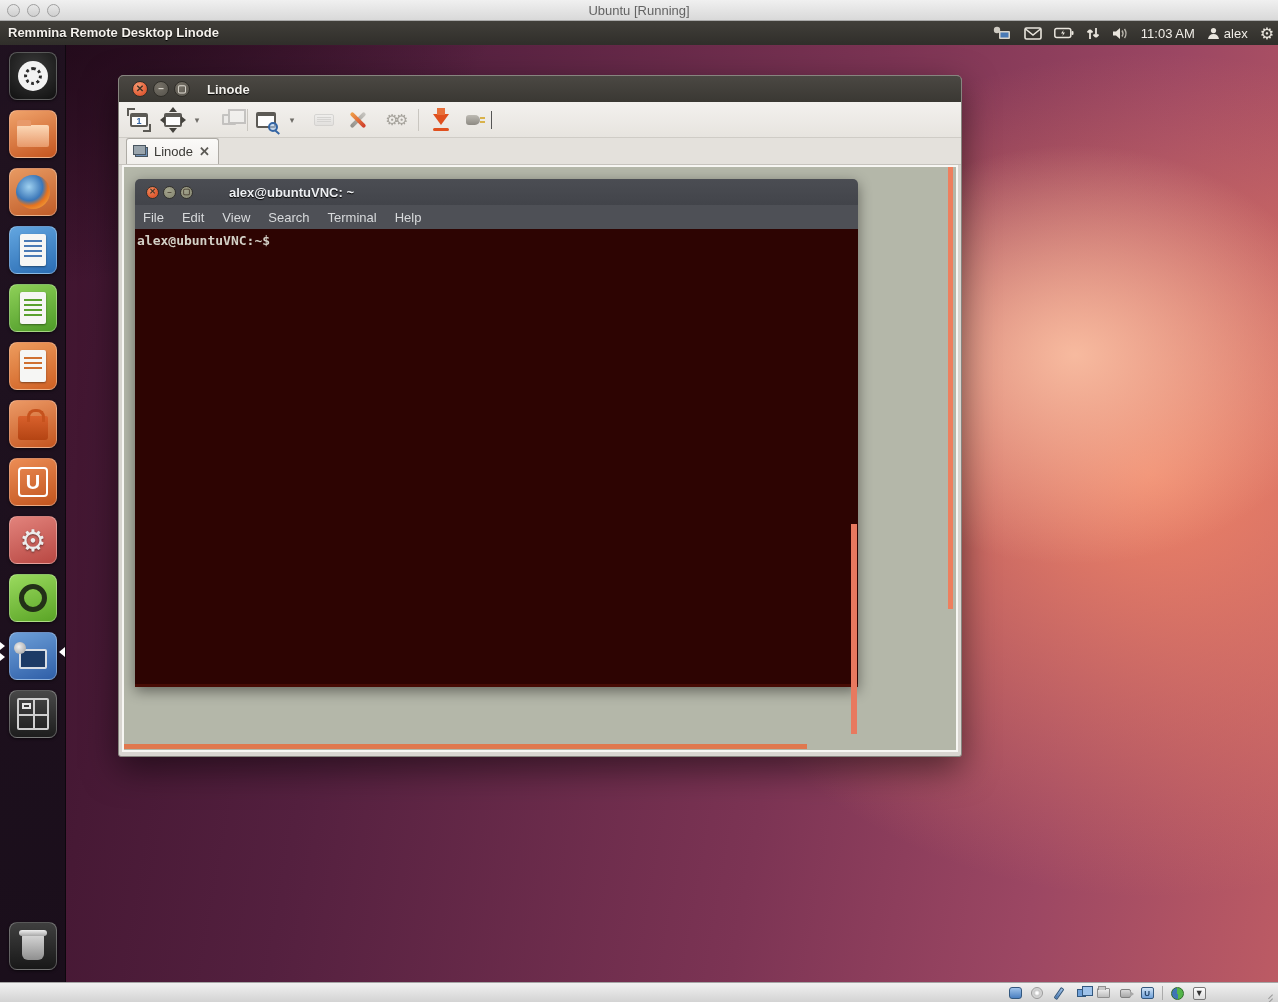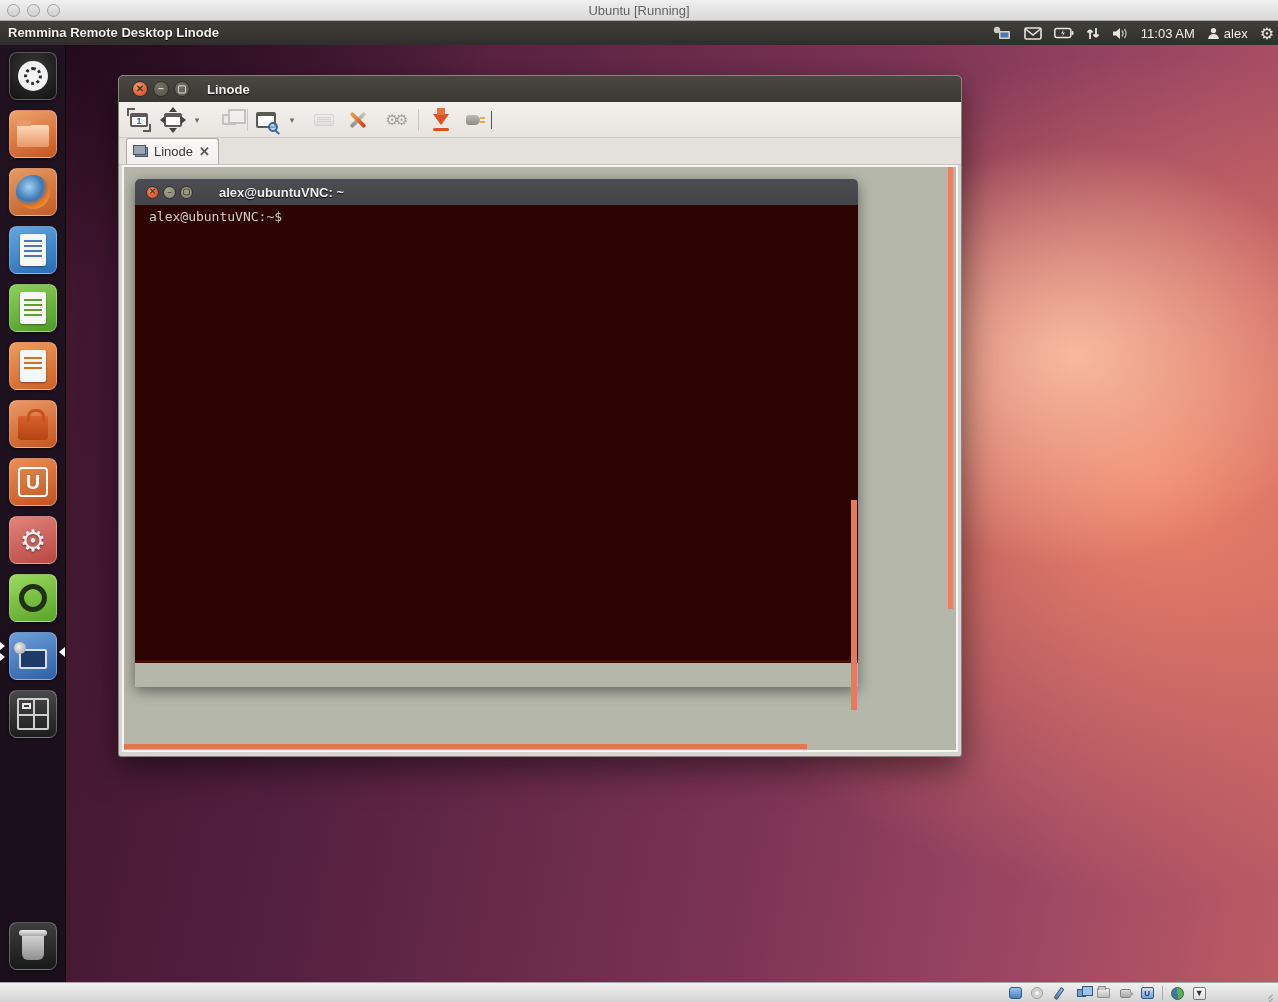--- a/index.html
+++ b/index.html
@@ -165,27 +165,27 @@
   
   .term { position:absolute; left:11px; top:12px; width:723px; height:508px;
     border-radius:5px 5px 0 0; box-shadow:0 4px 14px rgba(0,0,0,.45); }
   .t-titlebar { height:26px; background:linear-gradient(#4b4d53,#42444a);
     border-radius:5px 5px 0 0; display:flex; align-items:center; }
   .twbtn { width:13px; height:13px; border-radius:50%; margin-right:4px;
     display:flex; align-items:center; justify-content:center;
     font-size:8px; line-height:1; color:#41372a; font-weight:bold; }
   .twb-close{ margin-left:11px; background:radial-gradient(circle at 35% 30%, #f08a5c, #dd5a31 65%); border:1px solid #33312d;}
   .twb-gray{ background:radial-gradient(circle at 35% 30%, #a3a38c, #83846f); border:1px solid #33312d;}
-  .t-title { margin-left:22px; font-size:13px; font-weight:bold; color:#edeff2; text-shadow:0 1px 1px #000; }
+  .t-title { margin-left:32px; font-size:13px; font-weight:bold; color:#edeff2; text-shadow:0 1px 1px #000; }
   .t-menubar { height:24px; background:#4e5056; display:flex; align-items:center; gap:18px;
     padding-left:8px; font-size:13px; color:#d8dadc; }
   .t-body { height:458px; background:#2d0402; position:relative;
     border-bottom:3px solid #470c05; }
-  .t-prompt { position:absolute; left:14px; top:4px; font-family:"DejaVu Sans Mono", monospace;
-    font-size:13px; color:#d3d0c6; }
+  .t-prompt { position:absolute; left:2px; top:4px; font-family:"DejaVu Sans Mono", monospace;
+    font-size:13px; color:#d3d0c6;font-weight:bold; }
   .t-stripe { position:absolute; right:1px; top:295px; width:6px; height:210px; background:#e8795f; }
 
   
   .vbar { position:absolute; left:0; top:982px; width:1278px; height:20px;
     background:linear-gradient(#f1f1f1,#d3d3d3); border-top:1px solid #a5a5a5; }
   .vbar-right { position:absolute; right:4px; top:0; height:20px; display:flex;
     align-items:center; gap:7px; }
   .vico { width:15px; height:13px; display:flex; align-items:center; justify-content:center; }
   .v-hdd{width:13px;height:12px;background:linear-gradient(#9fc3ea,#4a7fc0);border:1px solid #33587f;border-radius:3px;}
   .v-cd{width:12px;height:12px;border-radius:50%;background:radial-gradient(circle,#fff 15%,#c9c9c9 40%,#e6e6e6);border:1px solid #9a9a9a;}
@@ -398,20 +398,28 @@
 
       <div class="rw-content">
 
         <div class="term">
           <div class="t-titlebar">
             <div class="twbtn twb-close">✕</div>
             <div class="twbtn twb-gray">–</div>
             <div class="twbtn twb-gray">▢</div>
             <div class="t-title">alex@ubuntuVNC: ~</div>
           </div>
+          <div class="t-menubar">
+            <span>File</span>
+            <span>Edit</span>
+            <span>View</span>
+            <span>Search</span>
+            <span>Terminal</span>
+            <span>Help</span>
+          </div>
           <div class="t-body">
             <div class="t-prompt">alex@ubuntuVNC:~$</div>
             <div class="t-stripe"></div>
           </div>
         </div>
         <div class="stripe-right"></div>
         <div class="stripe-bottom"></div>
       </div>
     </div>
   </div>

